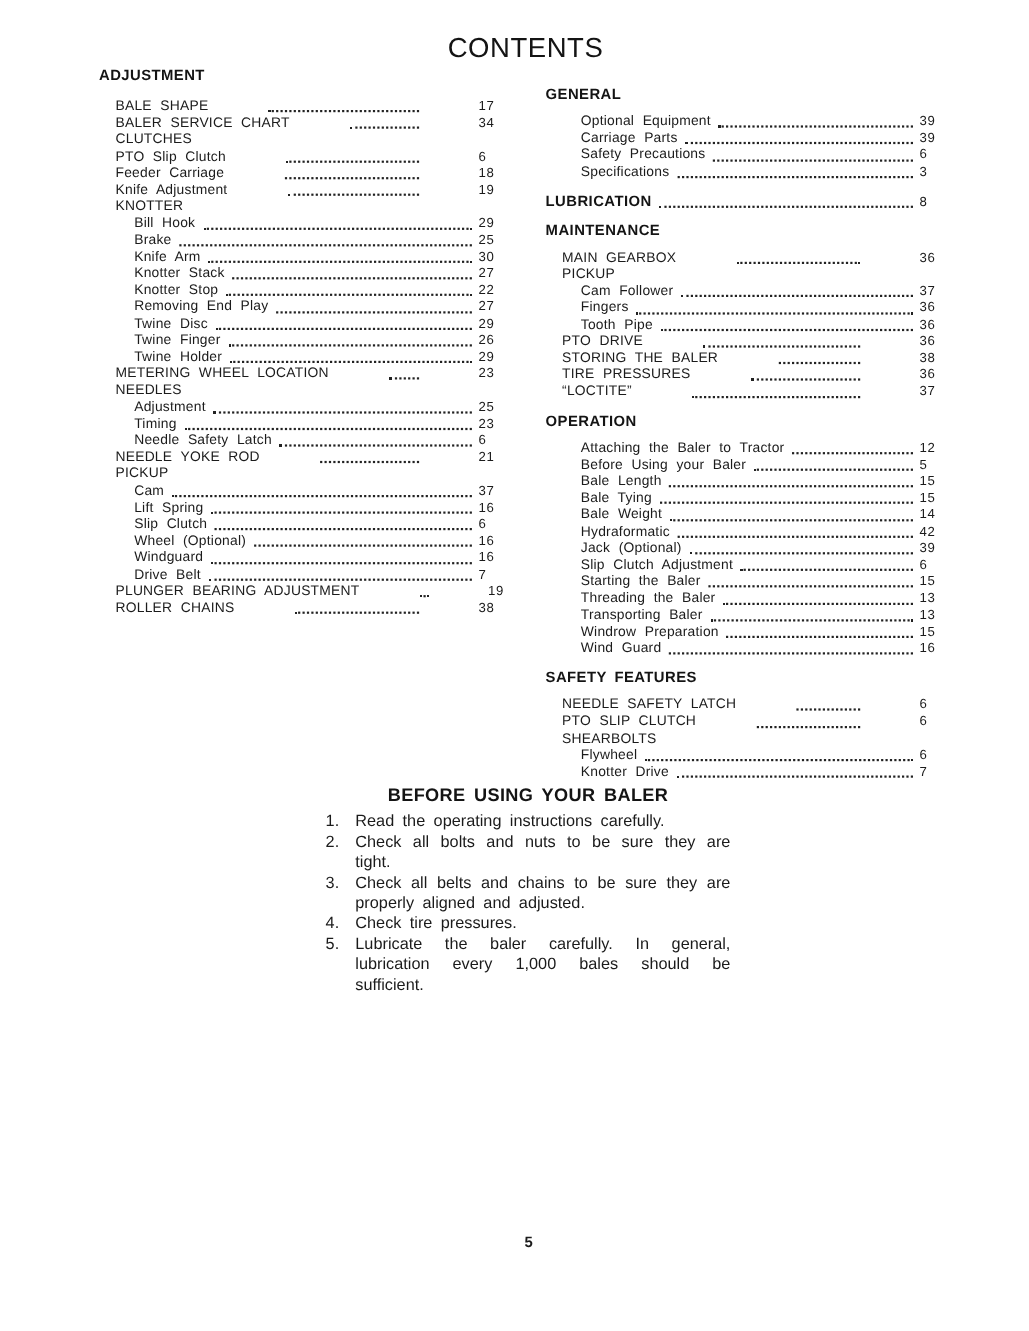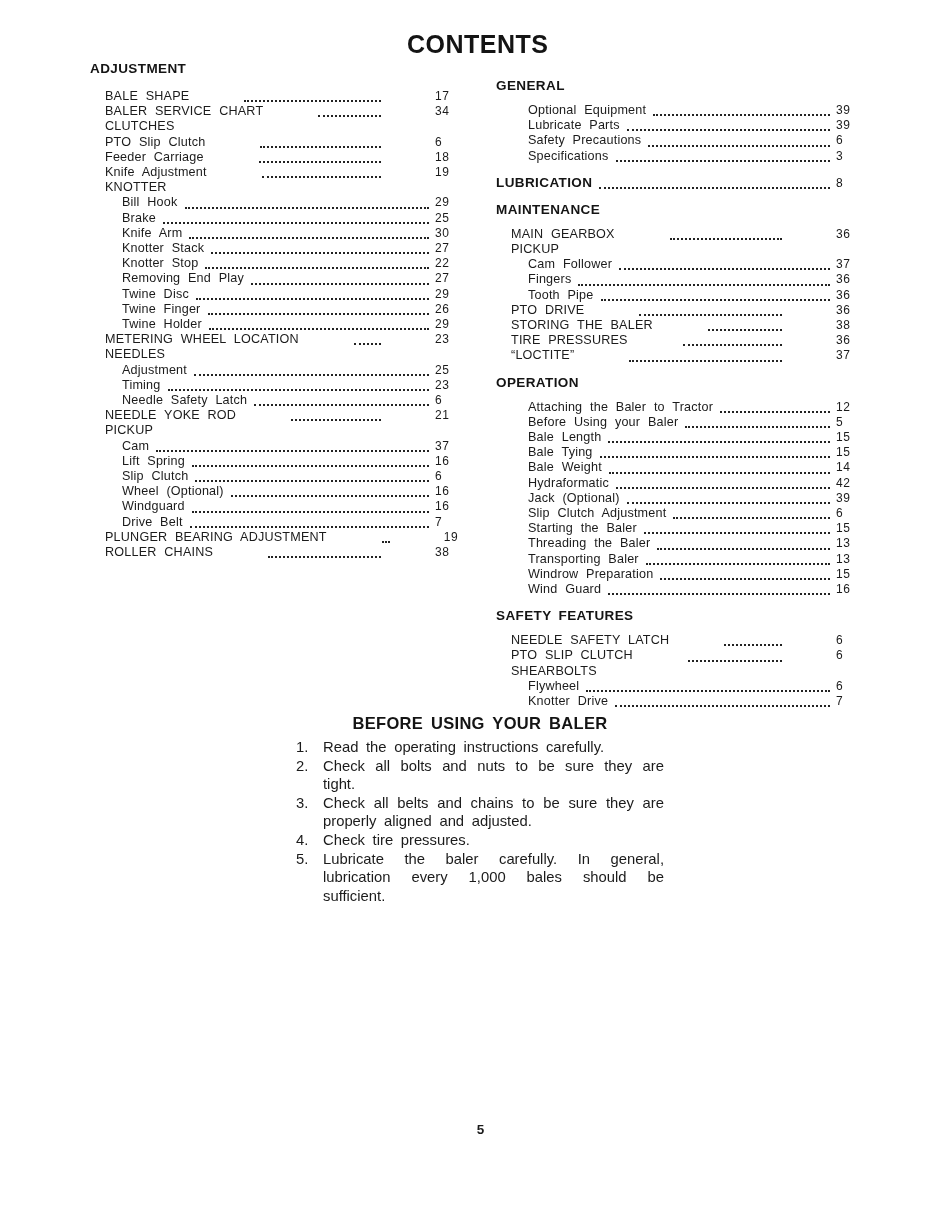--- a/index.html
+++ b/index.html
@@ -8,21 +8,21 @@
     background: #ffffff;
     font-family: "Liberation Sans", sans-serif;
     color: #1b1b1b;
     position: relative;
     overflow: hidden;
   }
   .page { position: relative; width: 935px; height: 1210px; background: #ffffff; }
 
   .doc-title {
     position: absolute; left: 407px; top: 30px;
-    font-size: 25px; font-weight: 700; letter-spacing: 0.5px;
+    font-size: 25px; font-weight: 400; letter-spacing: 0.5px;
     color: #141414;
   }
 
   .col { position: absolute; top: 61px; }
   .col-left  { left: 90px;  width: 371px; }
   .col-right { left: 496px; width: 366px; margin-top: 17px; }
 
   .sec { margin-bottom: 11px; }
   .sec-heading {
     display: flex; align-items: baseline;
@@ -236,21 +236,21 @@
       <div class="sec">
         <div class="sec-heading">
           <span class="sec-heading-label">GENERAL</span>
         </div>
         <div class="row indent-2">
           <span class="label">Optional Equipment</span>
           <span class="leader"></span>
           <span class="pagecol">39</span>
         </div>
         <div class="row indent-2">
-          <span class="label">Lubricate Parts</span>
+          <span class="label">Carriage Parts</span>
           <span class="leader"></span>
           <span class="pagecol">39</span>
         </div>
         <div class="row indent-2">
           <span class="label">Safety Precautions</span>
           <span class="leader"></span>
           <span class="pagecol">6</span>
         </div>
         <div class="row indent-2">
           <span class="label">Specifications</span>

